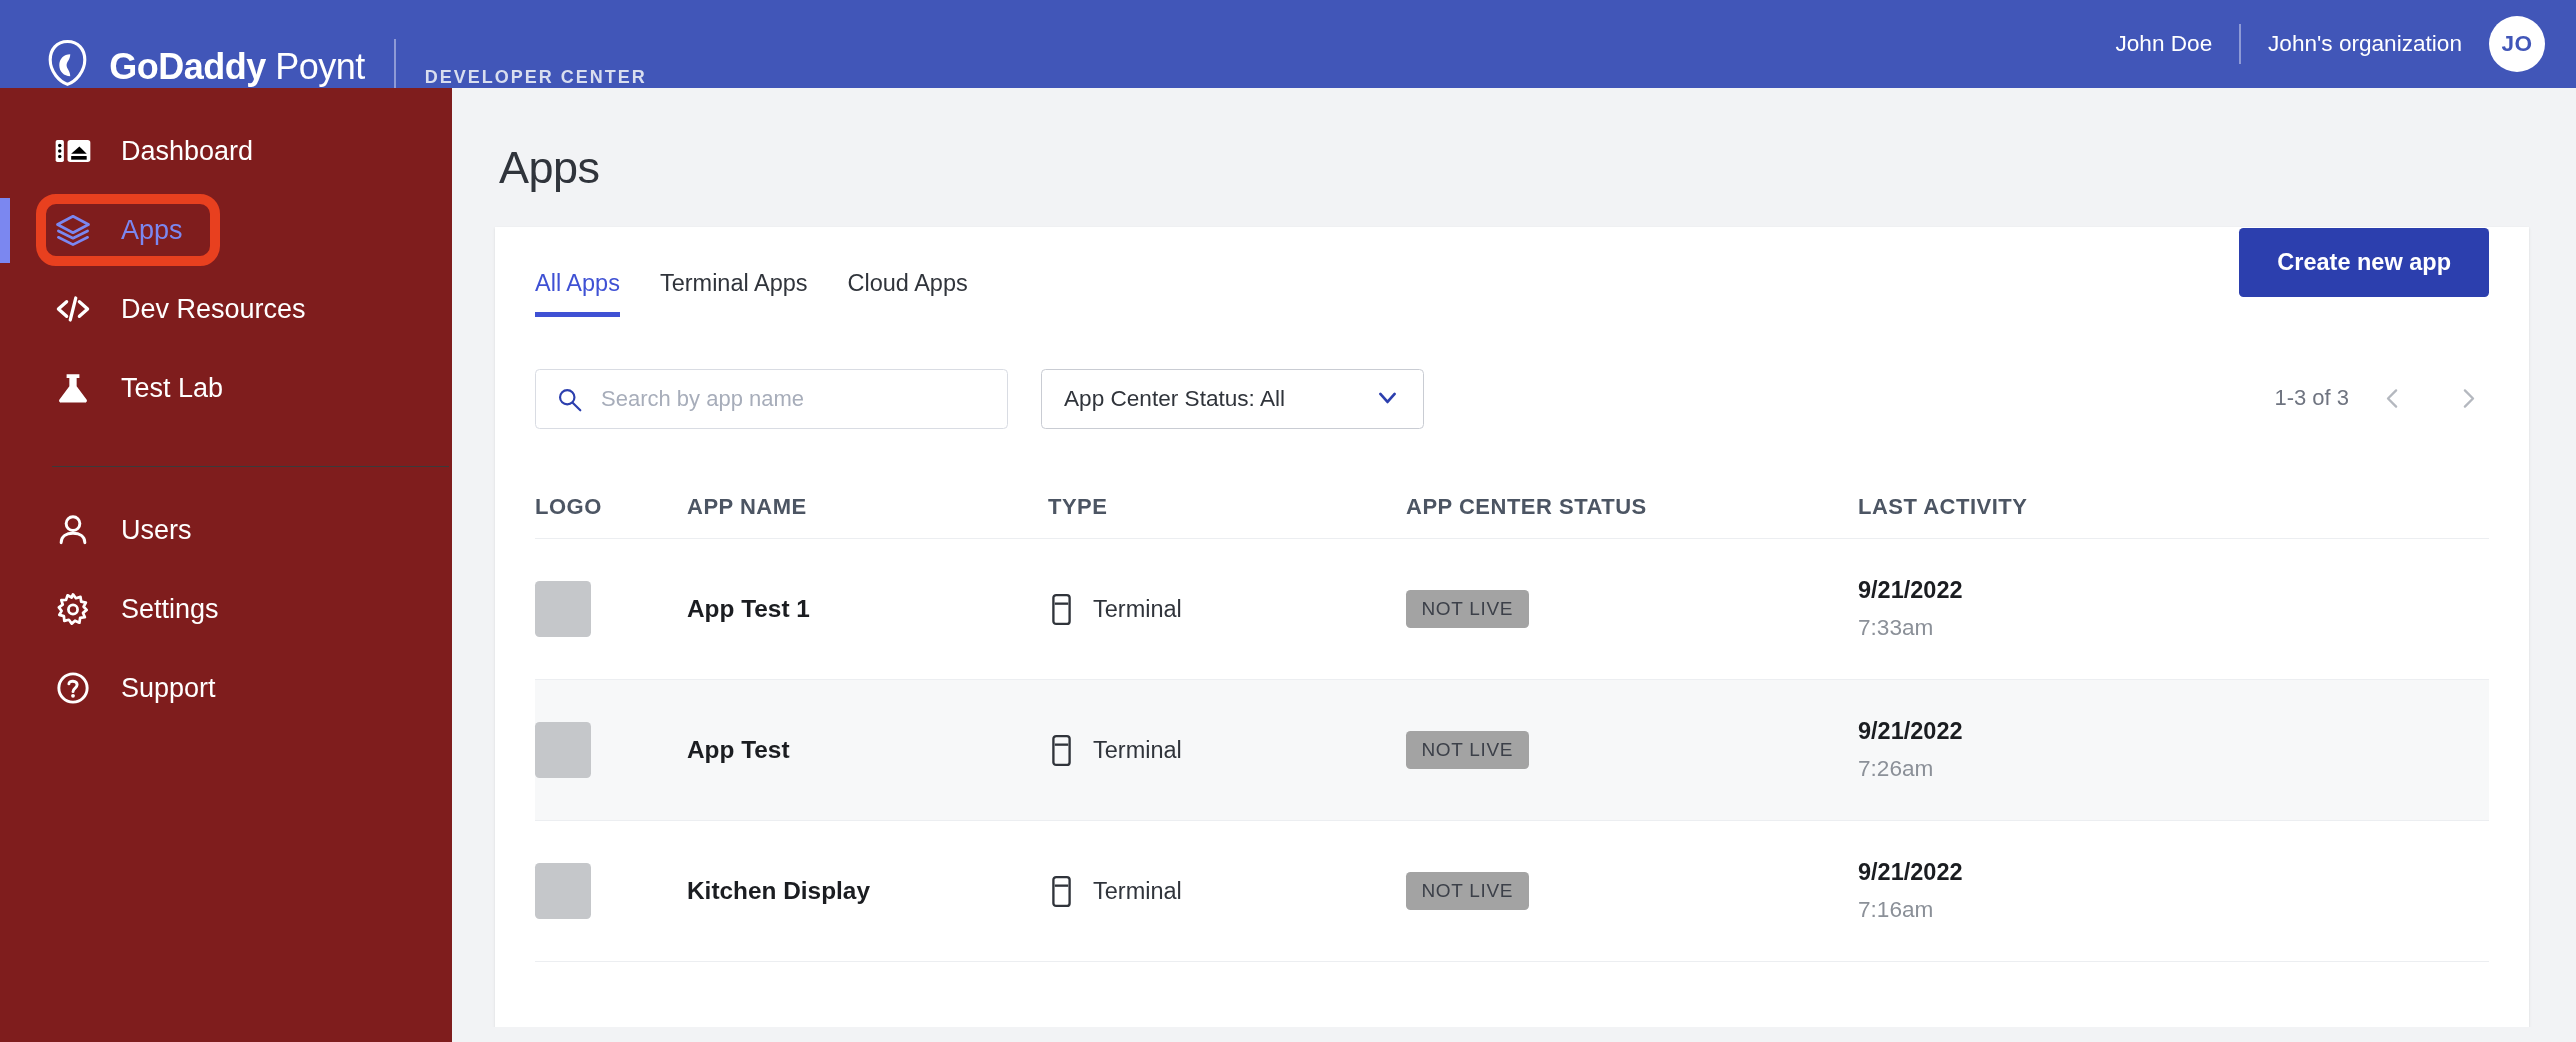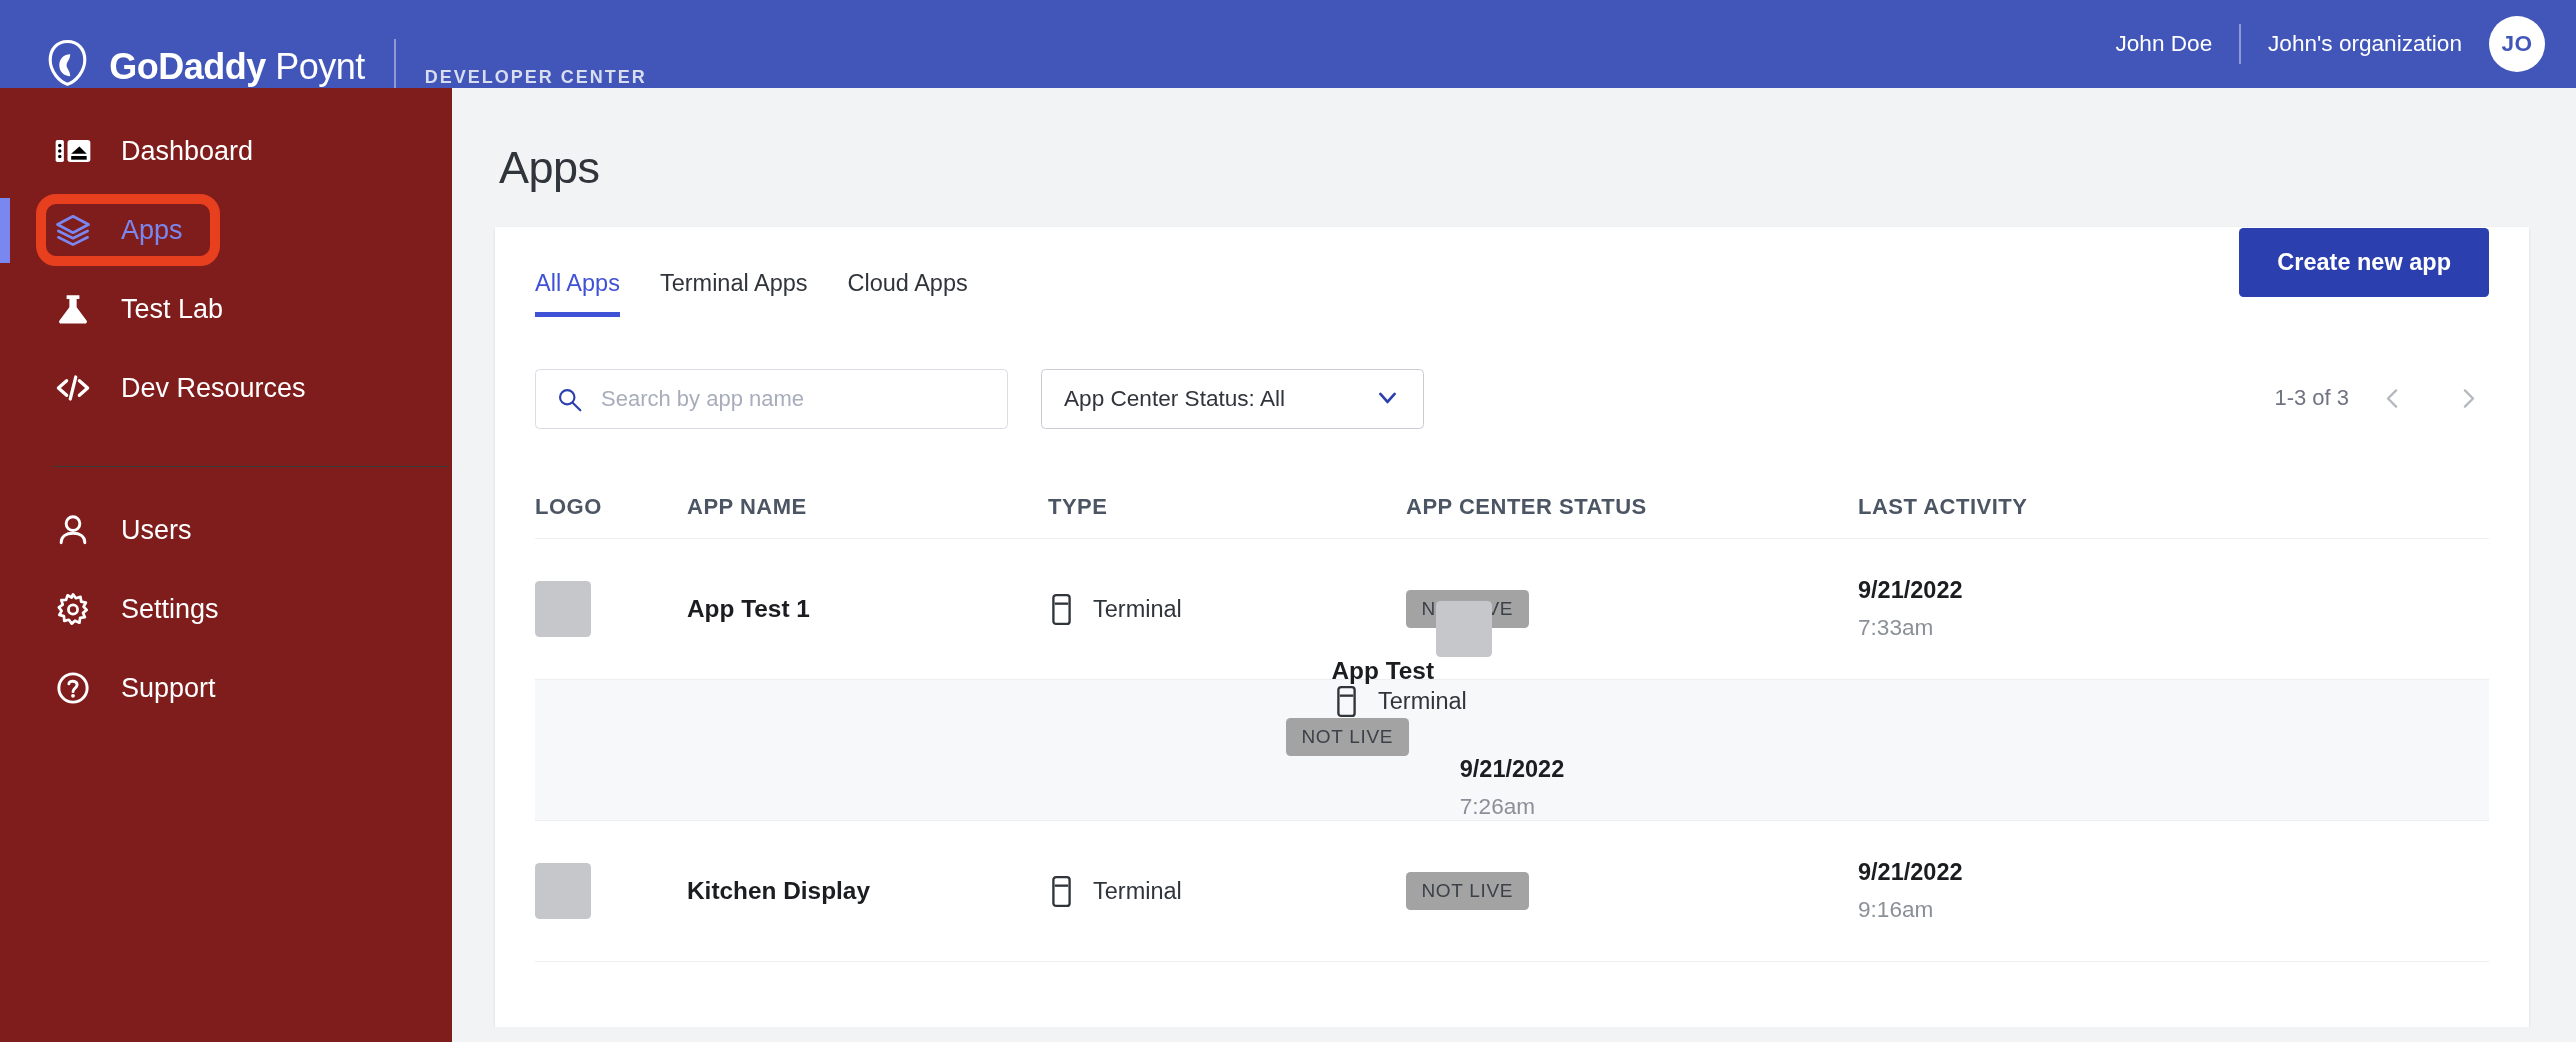--- a/index.html
+++ b/index.html
@@ -144,21 +144,21 @@
 
   
   .table { margin: 47px 40px 0 40px; }
   .trow {
     display: flex; align-items: center;
     border-bottom: 1.8px solid #eceef1;
     justify-content: flex-end;
   }
   .trow.header { height: 63px; border-bottom: 1.8px solid #eceef1; }
   .trow.data { height: 141px; }
-  .trow.data.striped { background: #f7f8f9; flex-direction: column; }
+  .trow.data.striped { background: #f7f8f9; }
   .trow.data.last { border-bottom: 1.8px solid #eceef1; }
   .c-logo { width: 152px; flex: none; padding-left: 0; }
   .c-name { width: 361px; flex: none; }
   .c-type { width: 358px; flex: none; }
   .c-status { width: 452px; flex: none; }
   .c-activity { flex: 1; }
   .th {
     font-size: 22px; color: #4c5563; font-weight: bold;
     letter-spacing: 0.5px; white-space: nowrap;
   }
@@ -234,35 +234,35 @@
             <path d="M7 24 L23 32 L39 24" fill="none" stroke="#7b87f0" stroke-width="3" stroke-linejoin="round" stroke-linecap="round"></path>
             <path d="M7 31 L23 39 L39 31" fill="none" stroke="#7b87f0" stroke-width="3" stroke-linejoin="round" stroke-linecap="round"></path>
           </svg>
         </span>
         <span class="nav-label">Apps</span>
       </div>
 
       <div class="nav-item">
         <span class="nav-icon">
           <svg viewBox="0 0 46 46" width="42" height="42">
-            <path d="M16 8 H30 V12 H27 V21 L38 36 A2 2 0 0 1 36 39 H10 A2 2 0 0 1 8 36 L19 21 V12 H16 Z" fill="#ffffff"></path>
-          </svg>
-        </span>
-        <span class="nav-label">Test Lab</span>
-      </div>
-
-      <div class="nav-item">
-        <span class="nav-icon">
-          <svg viewBox="0 0 46 46" width="42" height="42">
             <path d="M16 15 L7 23 L16 31" fill="none" stroke="#ffffff" stroke-width="3.6" stroke-linecap="round" stroke-linejoin="round"></path>
             <path d="M30 15 L39 23 L30 31" fill="none" stroke="#ffffff" stroke-width="3.6" stroke-linecap="round" stroke-linejoin="round"></path>
             <path d="M26 11 L20 35" fill="none" stroke="#ffffff" stroke-width="3.6" stroke-linecap="round"></path>
           </svg>
         </span>
         <span class="nav-label">Dev Resources</span>
+      </div>
+
+      <div class="nav-item">
+        <span class="nav-icon">
+          <svg viewBox="0 0 46 46" width="42" height="42">
+            <path d="M16 8 H30 V12 H27 V21 L38 36 A2 2 0 0 1 36 39 H10 A2 2 0 0 1 8 36 L19 21 V12 H16 Z" fill="#ffffff"></path>
+          </svg>
+        </span>
+        <span class="nav-label">Test Lab</span>
       </div>
 
       <div class="nav-divider"></div>
 
       <div class="nav-item">
         <span class="nav-icon">
           <svg viewBox="0 0 46 46" width="42" height="42">
             <circle cx="23" cy="16" r="7.5" fill="none" stroke="#ffffff" stroke-width="3.2"></circle>
             <path d="M10 37 C10 29.5 16 26.5 23 26.5 C30 26.5 36 29.5 36 37" fill="none" stroke="#ffffff" stroke-width="3.2" stroke-linecap="round"></path>
           </svg>
@@ -409,21 +409,21 @@
                 <path d="M7.5 11.5 H22.5" stroke="#30343b" stroke-width="2.6"></path>
               </svg>
             </span>
             <span class="type-label">Terminal</span>
           </div>
           <div class="c-status">
             <span class="badge">NOT LIVE</span>
           </div>
           <div class="c-activity">
             <div class="date-main">9/21/2022</div>
-            <div class="date-sub">9:16am</div>
+            <div class="date-sub">7:16am</div>
           </div>
         </div>
 
       </div>
     </div>
 
     <div class="bottom-strip"></div>
   </div>
 
 </div>

